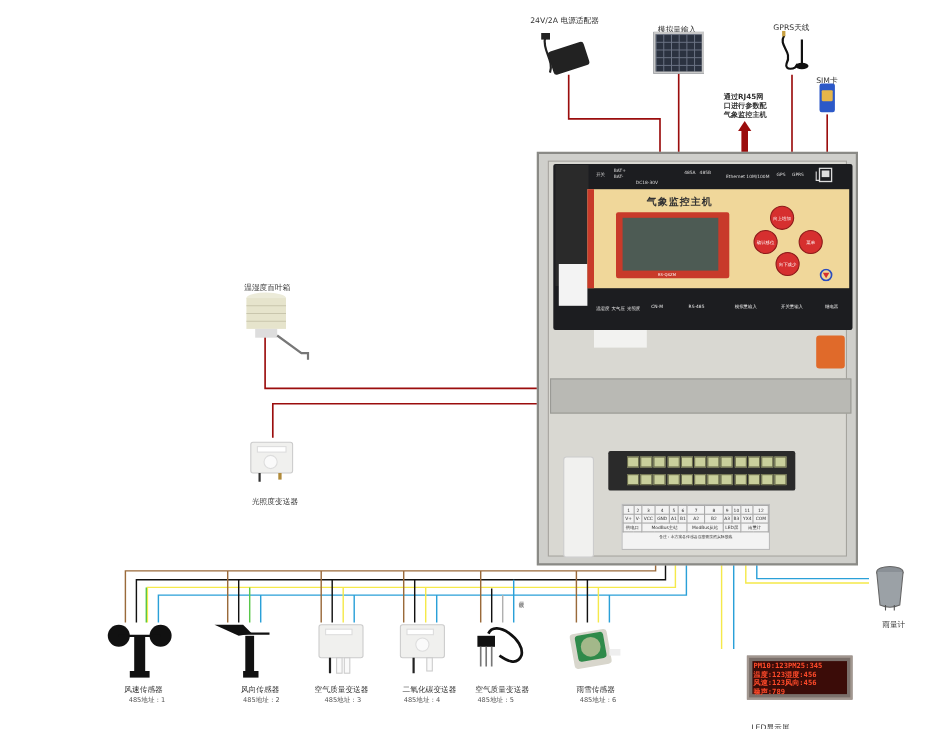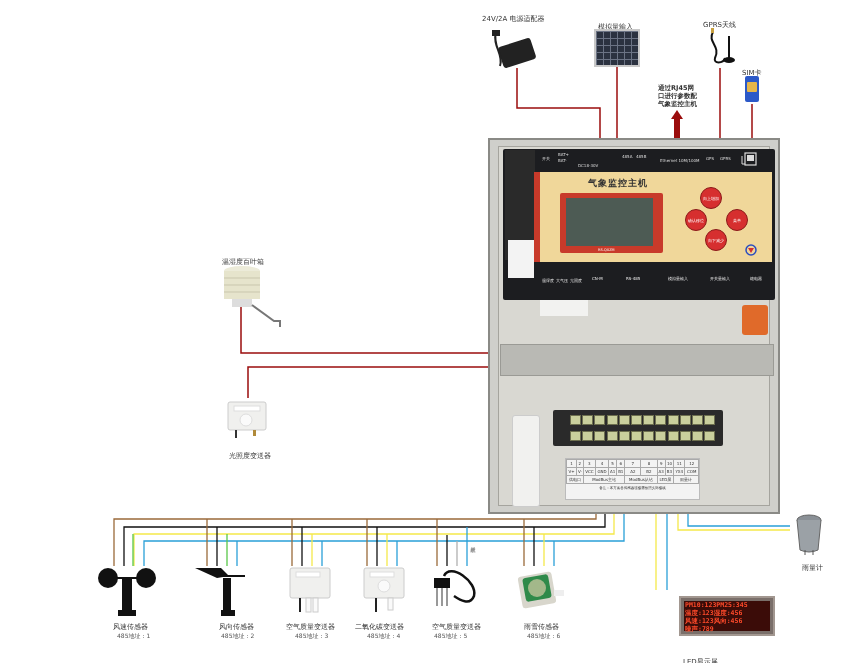--- a/index.html
+++ b/index.html
@@ -300,21 +300,21 @@
   <circle cx="21" cy="18" r="9" fill="#a3b88a"></circle>
   <rect x="38" y="20" width="10" height="6" fill="#eee"></rect>
 </svg>
 
 <div class="label" style="left:113px;top:622px;text-align:center;">风速传感器</div>
 <div class="sub" style="left:117px;top:632px;">485地址：1</div>
 <div class="label" style="left:219px;top:622px;">风向传感器</div>
 <div class="sub" style="left:221px;top:632px;">485地址：2</div>
 <div class="label" style="left:286px;top:622px;">空气质量变送器</div>
 <div class="sub" style="left:295px;top:632px;">485地址：3</div>
-<div class="label" style="left:355px;top:622px;">二氧化碳变送器</div>
+<div class="label" style="left:366px;top:622px;">二氧化碳变送器</div>
 <div class="sub" style="left:367px;top:632px;">485地址：4</div>
 <div class="label" style="left:432px;top:622px;">空气质量变送器</div>
 <div class="sub" style="left:434px;top:632px;">485地址：5</div>
 <div class="label" style="left:524px;top:622px;">雨雪传感器</div>
 <div class="sub" style="left:527px;top:632px;">485地址：6</div>
 
 <div class="abs" style="left:470px;top:543px;font-size:5px;color:#888;writing-mode:vertical-rl;">屏蔽线</div>
 
 <svg class="rain-gauge" viewBox="0 0 28 42">
   <ellipse cx="14" cy="6" rx="12" ry="5" fill="#8a9096" stroke="#666"></ellipse>

